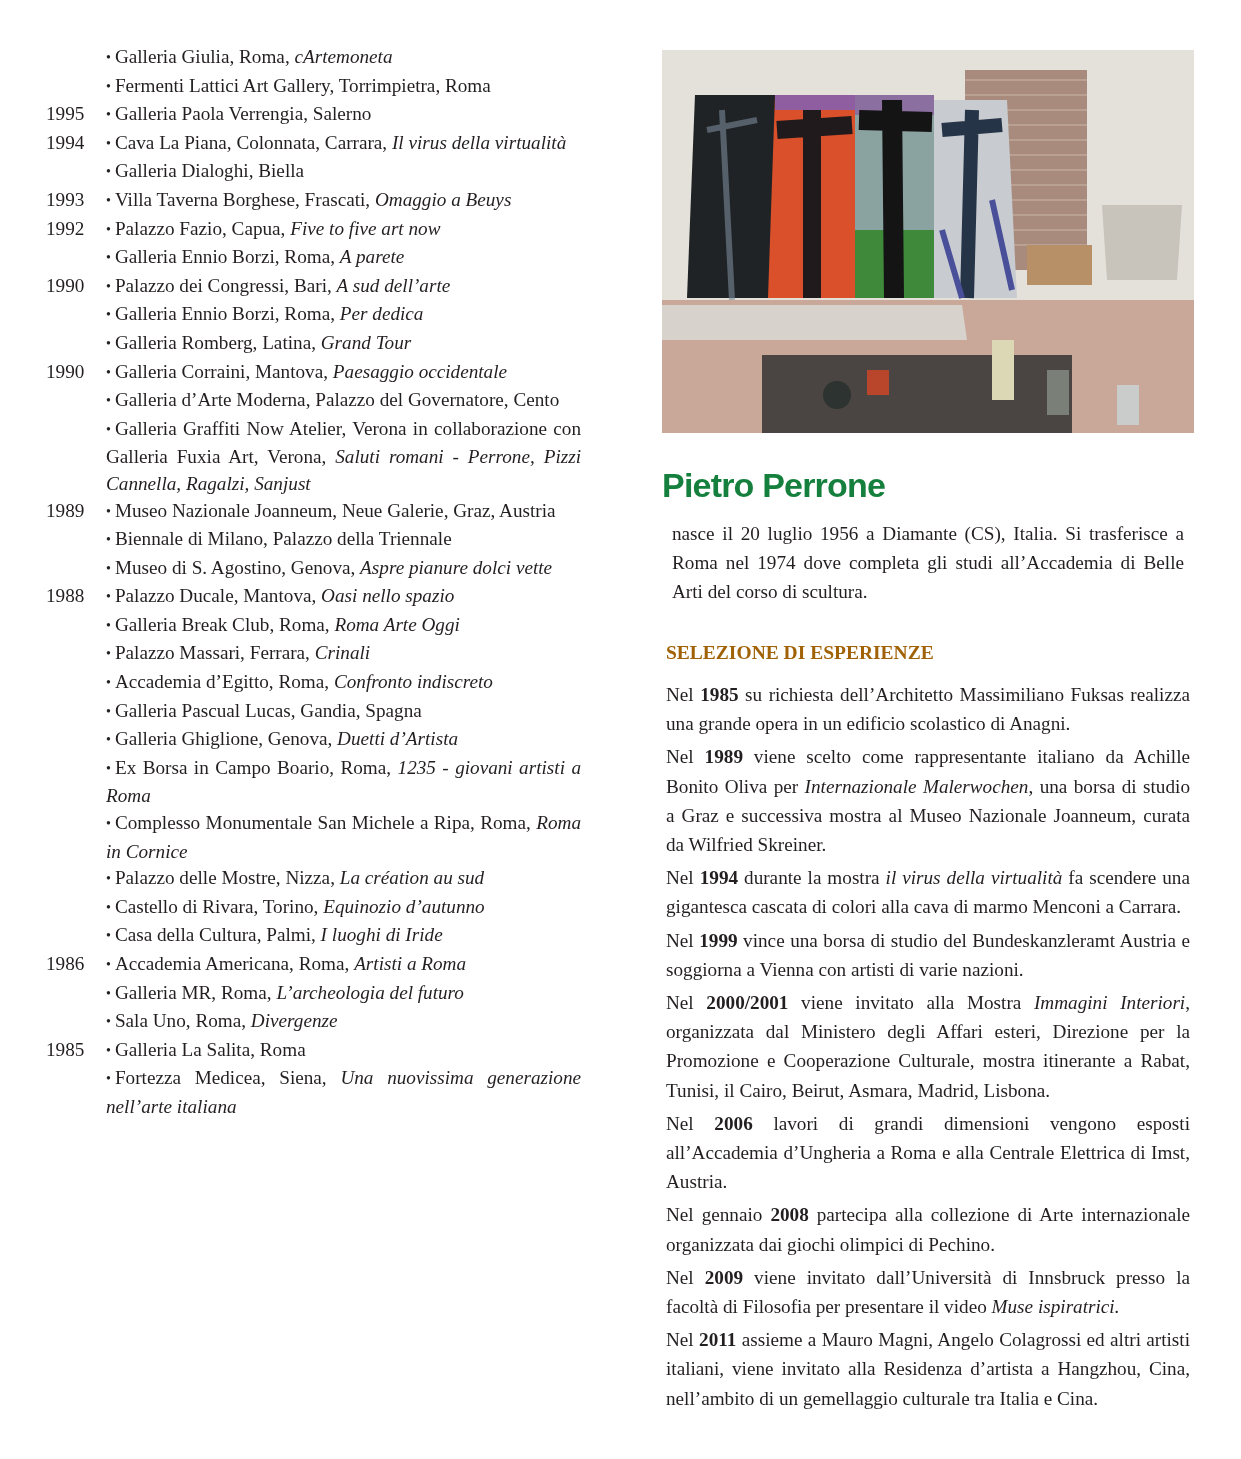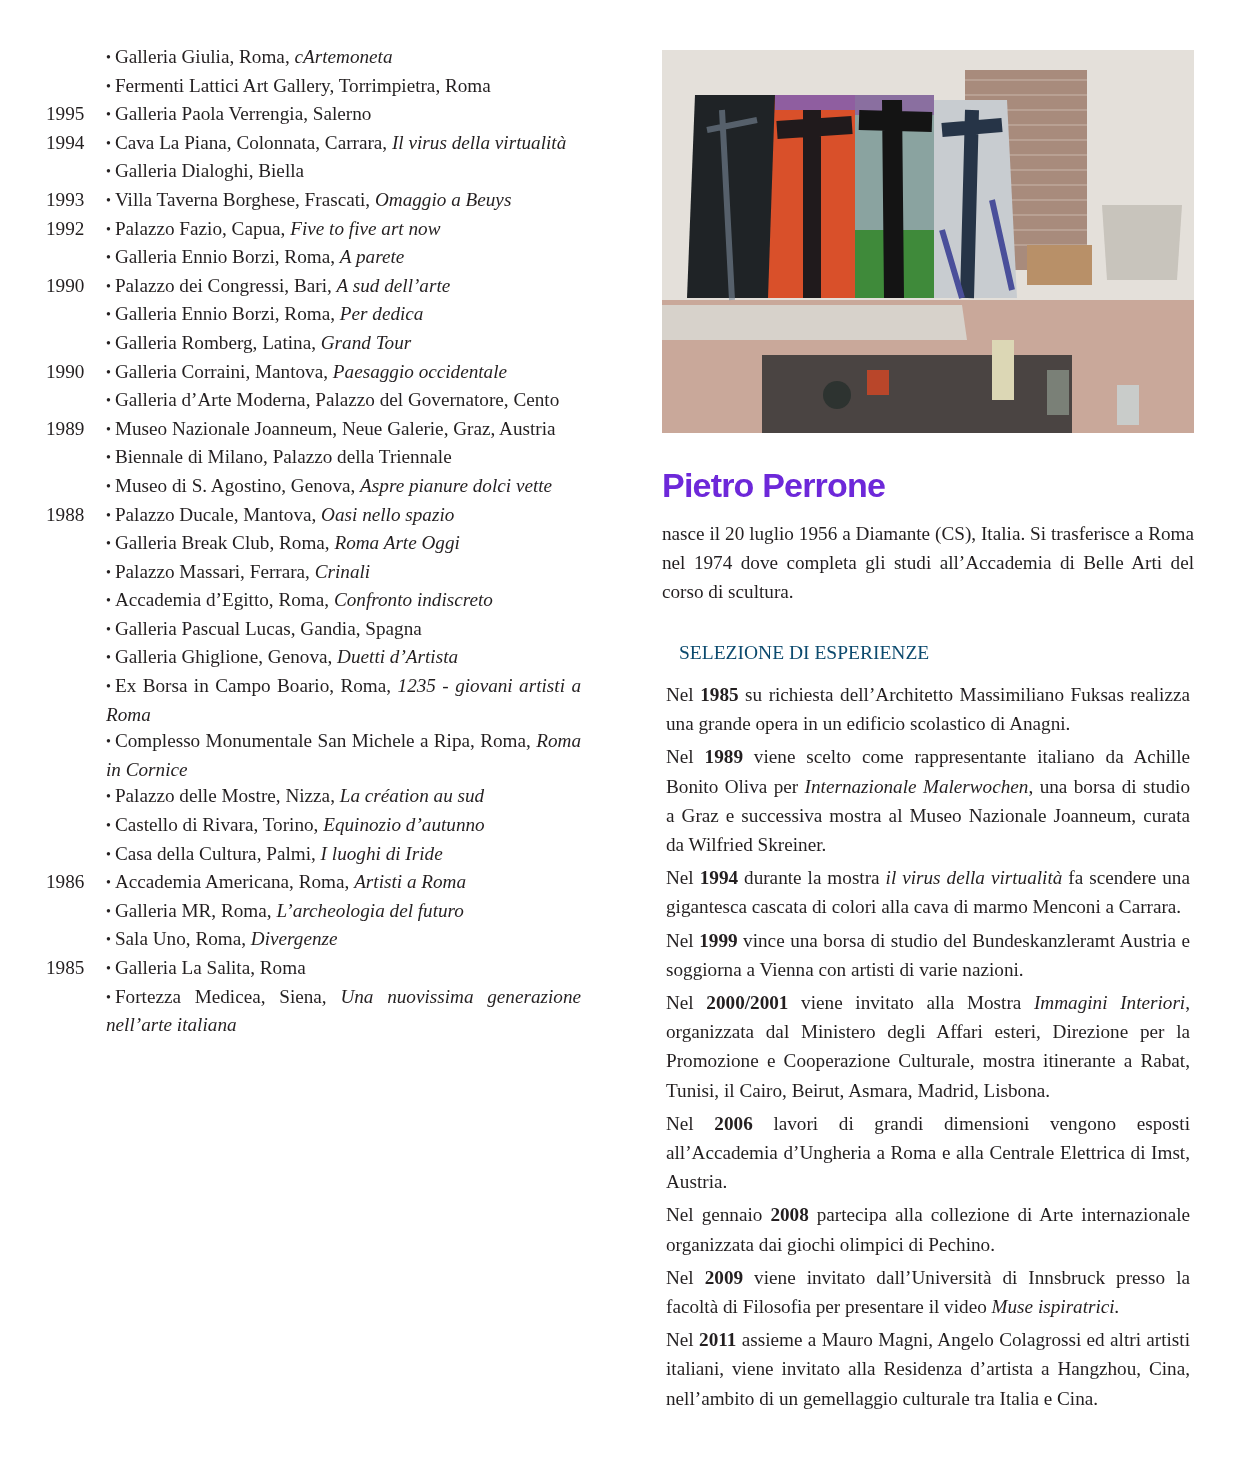--- a/index.html
+++ b/index.html
@@ -7,23 +7,23 @@
          font-family: "Liberation Serif", "DejaVu Serif", serif; color: #231f20; }
   .left-col { position: absolute; left: 46px; top: 44px; width: 535px; font-size: 19.2px; line-height: 26.6px; }
   .exh-row { display: flex; }
   .exh-year { width: 60px; flex: 0 0 60px; }
   .exh-text { flex: 1; text-align: justify; font-family: Liberation Serif, serif; }
   .exh-text i { font-style: italic; }
   .bullet { margin-right: 4px; font-size: 14px; position: relative; top: -1px; }
   .photo { position: absolute; left: 662px; top: 50px; width: 532px; height: 383px; overflow: hidden; background: #d9d4cd; }
   .photo svg { width: 100%; height: 100%; display: block; }
   .right-col { position: absolute; left: 662px; top: 460px; width: 532px; }
-  .artist-name { font-family: "Liberation Sans", "DejaVu Sans", sans-serif; font-weight: bold; font-size: 34px; color: #6d28d9; letter-spacing: -0.8px; margin: 4px 0 13px 0; line-height: 42px; }
-  .bio { font-size: 19.2px; line-height: 29px; text-align: justify; margin: 0; }
-  .section-title { font-weight: normal; font-size: 19.5px; color: #0c4a6e; margin: 34px 0 14px 17px; line-height: 26px; }
+  .artist-name { font-family: "Liberation Sans", "DejaVu Sans", sans-serif; font-weight: bold; font-size: 34px; color: #15803d; letter-spacing: -0.8px; margin: 4px 0 13px 0; line-height: 42px; }
+  .bio { font-size: 19.2px; line-height: 29px; text-align: justify; margin: 10px; }
+  .section-title { font-weight: bold; font-size: 19.5px; color: #a16207; margin: 34px 0 14px 4px; line-height: 26px; }
   .exp { font-size: 19.2px; line-height: 29.2px; text-align: justify; margin: 4px; }
   .exp b { font-weight: bold; }
   .exp i { font-style: italic; }
 </style>
 </head>
 <body>
 
 <div class="left-col" id="exh-list">
     <div class="exh-row">
       <span class="exh-year"></span>
@@ -69,20 +69,24 @@
       <span class="exh-year"></span>
       <span class="exh-text"><span class="bullet">•</span><span>Galleria Romberg, Latina, </span><i>Grand Tour</i></span>
     </div>
     <div class="exh-row">
       <span class="exh-year">1990</span>
       <span class="exh-text"><span class="bullet">•</span><span>Galleria Corraini, Mantova, </span><i>Paesaggio occidentale</i></span>
     </div>
     <div class="exh-row">
       <span class="exh-year"></span>
       <span class="exh-text"><span class="bullet">•</span><span>Galleria d’Arte Moderna, Palazzo del Governatore, Cento</span></span>
+    </div>
+    <div class="exh-row">
+      <span class="exh-year"></span>
+      <span class="exh-text"><span class="bullet">•</span><span>Galleria Graffiti Now Atelier, Verona in collaborazione con Galleria Fuxia Art, Verona, </span><i>Saluti romani - Perrone, Pizzi Cannella, Ragalzi, Sanjust</i></span>
     </div>
     <div class="exh-row">
       <span class="exh-year">1989</span>
       <span class="exh-text"><span class="bullet">•</span><span>Museo Nazionale Joanneum, Neue Galerie, Graz, Austria</span></span>
     </div>
     <div class="exh-row">
       <span class="exh-year"></span>
       <span class="exh-text"><span class="bullet">•</span><span>Biennale di Milano, Palazzo della Triennale</span></span>
     </div>
     <div class="exh-row">

